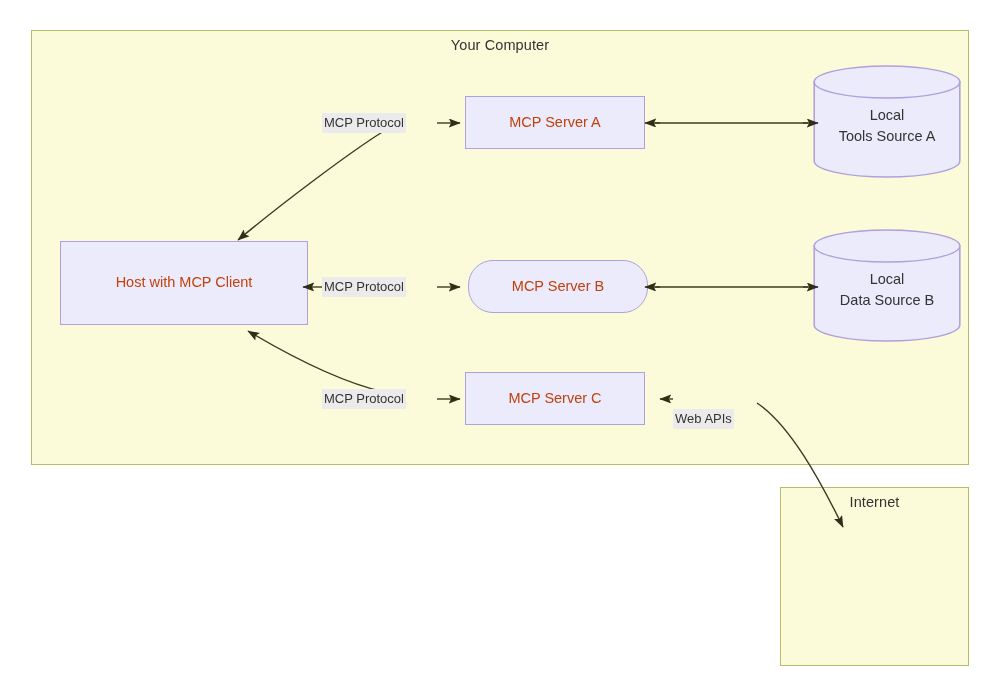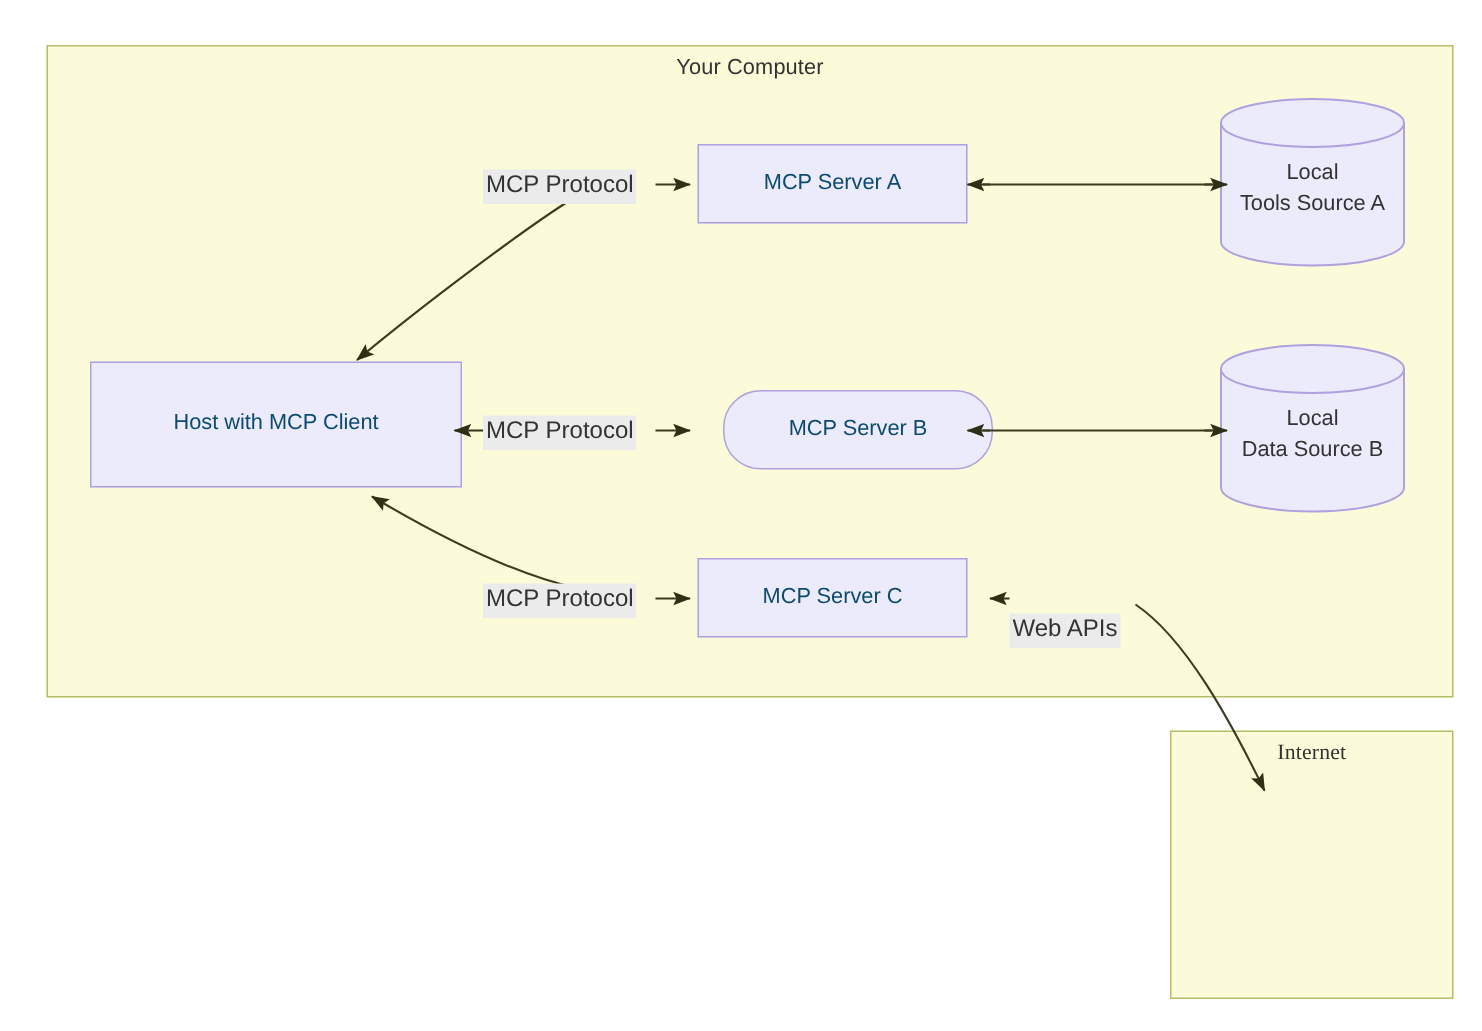--- a/index.html
+++ b/index.html
@@ -53,69 +53,69 @@
     position: absolute;
     width: 100%;
     text-align: center;
     top: 6px;
     font-size: 14.5px;
     color: #333333;
     letter-spacing: 0.1px;
   }
   #group-internet .group-title {
     top: 6px;
-    font-family: Liberation Serif, serif;
   }
 
   
   .node-box {
     position: absolute;
     background: #ebebfc;
     border: 1px solid #b0a0dd;
     box-sizing: border-box;
     display: flex;
     flex-direction: column;
     align-items: center;
     justify-content: center;
     font-size: 14.5px;
-    color: #0c4a6e;
+    color: #c2410c;
     line-height: 1.45;
     z-index: 3;
     text-align: center;
   }
   #node-host {
     left: 60px;
     top: 241px;
     width: 248px;
     height: 84px;
   }
   #node-server-a {
     left: 465px;
     top: 96px;
     width: 180px;
     height: 53px;
   }
   #node-server-b {
-    left: 482px;
+    left: 468px;
     top: 260px;
     width: 180px;
     height: 53px;
     border-radius: 25px;
   }
   #node-server-c {
     left: 465px;
     top: 372px;
     width: 180px;
     height: 53px;
   }
 
   
   .cylinder {
     position: absolute;
     z-index: 3;
+    padding-left: 24px;
   }
   .cyl-svg {
     position: absolute;
     left: 0; top: 0;
     width: 100%;
     height: 100%;
   }
   .cyl-label {
     position: absolute;
     left: 0;
@@ -146,21 +146,21 @@
     width: 104px;
     height: 99px;
   }
   #cyl-remote-c .cyl-label { top: 32px; }
 
   
   .edge-label {
     position: absolute;
     background: #ebebeb;
     color: #333333;
-    font-size: 16px;
+    font-size: 13px;
     line-height: 1;
     padding: 3px 2px 4px 2px;
     z-index: 6;
     white-space: nowrap;
   }
   #label-mcp-a { left: 322px; top: 113px; }
   #label-mcp-b { left: 322px; top: 277px; }
   #label-mcp-c { left: 322px; top: 389px; }
   #label-web-apis { left: 673px; top: 385px; margin-top: 24px; }
 </style>

